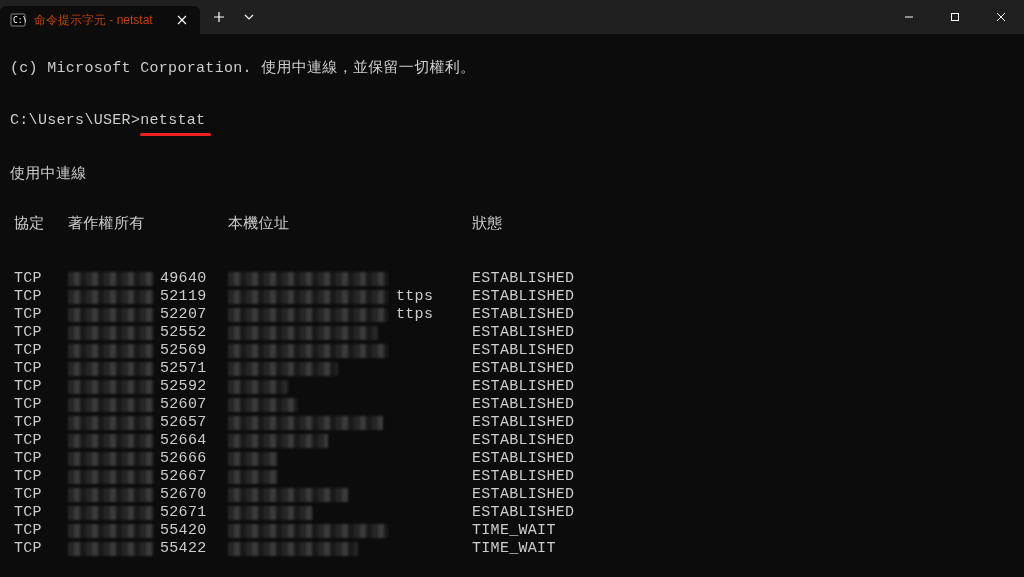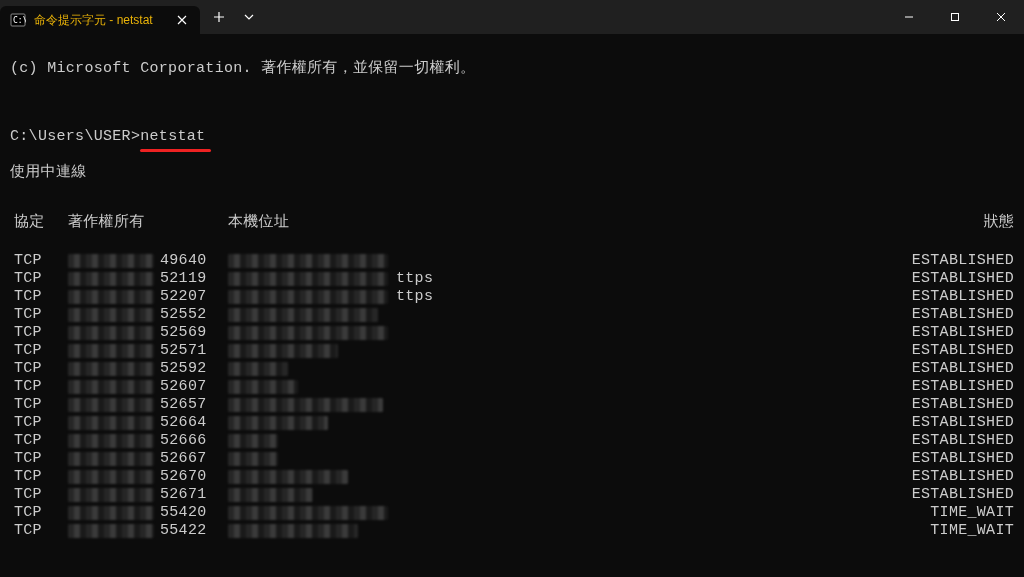--- a/index.html
+++ b/index.html
@@ -31,21 +31,21 @@
     position: relative;
   }
   .tab .tab-icon {
     width: 16px; height: 16px;
     display: flex; align-items: center; justify-content: center;
     flex-shrink: 0;
   }
   .tab .tab-title {
     font-family: "Segoe UI", sans-serif;
     font-size: 12px;
-    color: #eab308;
+    color: #c2410c;
     flex: 1;
     white-space: nowrap;
     overflow: hidden;
   }
   .tab .tab-close {
     width: 16px; height: 16px;
     display: flex; align-items: center; justify-content: center;
     color: #fff;
     font-size: 12px;
     cursor: pointer;
@@ -75,43 +75,43 @@
   }
 
   
   .terminal {
     padding: 8px 10px;
     line-height: 18px;
     white-space: pre;
     font-size: 15px;
     letter-spacing: 0.3px;
   }
-  .prompt-line { margin-top: 32px; }
+  .prompt-line { margin-top: 16px; }
   .underline-annot {
     display: inline-block;
     position: relative;
   }
   .underline-annot::after {
     content: "";
     position: absolute;
     left: 0; right: -6px;
     bottom: -6px;
     height: 3px;
     background: #e22;
     border-radius: 2px;
   }
-  .section-title { margin-bottom: 14px; }
+  .section-title { margin-top: 18px; margin-bottom: 14px; }
   .columns-header, .row {
     display: flex;
   }
-  .columns-header { margin-bottom: 2px; }
+  .columns-header { margin-bottom: 18px; }
   .col-proto { width: 58px; }
   .col-local { width: 160px; display: flex; align-items: center; }
   .col-foreign { width: 244px; display: flex; align-items: center; }
-  .col-state { flex: 1; text-align: right; }
+  .col-state { flex: 1; }
   .columns-header .col-proto { padding-left: 4px; }
   .columns-header .col-local  { }
   .columns-header .col-foreign{ }
   .columns-header .col-state  { }
 
   .row .col-proto { padding-left: 4px; }
   .redact {
     display: inline-block;
     height: 14px;
     background: repeating-linear-gradient(90deg,#262626 0 6px,#3a3a3a 6px 12px,#1a1a1a 12px 18px);
@@ -168,21 +168,21 @@
     </div>
     <div class="win-btn close">
       <svg width="10" height="10" viewBox="0 0 10 10">
           <path d="M1 1 L9 9 M9 1 L1 9" stroke="#fff" stroke-width="1"></path>
         </svg>
     </div>
   </div>
 </div>
 
 <div class="terminal">
-<div>(c) Microsoft Corporation. 著作權所有，並保留一切權利。</div>
+<div>(c) Microsoft Corporation. 使用中連線，並保留一切權利。</div>
 <div class="prompt-line"><span>C:\Users\USER&gt;</span><span class="underline-annot">netstat</span></div>
 <div class="section-title">使用中連線</div>
 <div class="columns-header">
   <div class="col-proto">協定</div>
   <div class="col-local">著作權所有</div>
   <div class="col-foreign">本機位址</div>
   <div class="col-state">狀態</div>
 </div>
 <div id="rows"><div class="row"><div class="col-proto">TCP</div><div class="col-local"><span class="redact local"></span><span class="port">49640</span></div><div class="col-foreign"><span class="redact foreign" style="width:160px"></span></div><div class="col-state">ESTABLISHED</div></div><div class="row"><div class="col-proto">TCP</div><div class="col-local"><span class="redact local"></span><span class="port">52119</span></div><div class="col-foreign"><span class="redact foreign" style="width:160px"></span><span class="suffix">ttps</span></div><div class="col-state">ESTABLISHED</div></div><div class="row"><div class="col-proto">TCP</div><div class="col-local"><span class="redact local"></span><span class="port">52207</span></div><div class="col-foreign"><span class="redact foreign" style="width:160px"></span><span class="suffix">ttps</span></div><div class="col-state">ESTABLISHED</div></div><div class="row"><div class="col-proto">TCP</div><div class="col-local"><span class="redact local"></span><span class="port">52552</span></div><div class="col-foreign"><span class="redact foreign" style="width:150px"></span></div><div class="col-state">ESTABLISHED</div></div><div class="row"><div class="col-proto">TCP</div><div class="col-local"><span class="redact local"></span><span class="port">52569</span></div><div class="col-foreign"><span class="redact foreign" style="width:160px"></span></div><div class="col-state">ESTABLISHED</div></div><div class="row"><div class="col-proto">TCP</div><div class="col-local"><span class="redact local"></span><span class="port">52571</span></div><div class="col-foreign"><span class="redact foreign" style="width:110px"></span></div><div class="col-state">ESTABLISHED</div></div><div class="row"><div class="col-proto">TCP</div><div class="col-local"><span class="redact local"></span><span class="port">52592</span></div><div class="col-foreign"><span class="redact foreign" style="width:60px"></span></div><div class="col-state">ESTABLISHED</div></div><div class="row"><div class="col-proto">TCP</div><div class="col-local"><span class="redact local"></span><span class="port">52607</span></div><div class="col-foreign"><span class="redact foreign" style="width:70px"></span></div><div class="col-state">ESTABLISHED</div></div><div class="row"><div class="col-proto">TCP</div><div class="col-local"><span class="redact local"></span><span class="port">52657</span></div><div class="col-foreign"><span class="redact foreign" style="width:155px"></span></div><div class="col-state">ESTABLISHED</div></div><div class="row"><div class="col-proto">TCP</div><div class="col-local"><span class="redact local"></span><span class="port">52664</span></div><div class="col-foreign"><span class="redact foreign" style="width:100px"></span></div><div class="col-state">ESTABLISHED</div></div><div class="row"><div class="col-proto">TCP</div><div class="col-local"><span class="redact local"></span><span class="port">52666</span></div><div class="col-foreign"><span class="redact foreign" style="width:50px"></span></div><div class="col-state">ESTABLISHED</div></div><div class="row"><div class="col-proto">TCP</div><div class="col-local"><span class="redact local"></span><span class="port">52667</span></div><div class="col-foreign"><span class="redact foreign" style="width:50px"></span></div><div class="col-state">ESTABLISHED</div></div><div class="row"><div class="col-proto">TCP</div><div class="col-local"><span class="redact local"></span><span class="port">52670</span></div><div class="col-foreign"><span class="redact foreign" style="width:120px"></span></div><div class="col-state">ESTABLISHED</div></div><div class="row"><div class="col-proto">TCP</div><div class="col-local"><span class="redact local"></span><span class="port">52671</span></div><div class="col-foreign"><span class="redact foreign" style="width:85px"></span></div><div class="col-state">ESTABLISHED</div></div><div class="row"><div class="col-proto">TCP</div><div class="col-local"><span class="redact local"></span><span class="port">55420</span></div><div class="col-foreign"><span class="redact foreign" style="width:160px"></span></div><div class="col-state">TIME_WAIT</div></div><div class="row"><div class="col-proto">TCP</div><div class="col-local"><span class="redact local"></span><span class="port">55422</span></div><div class="col-foreign"><span class="redact foreign" style="width:130px"></span></div><div class="col-state">TIME_WAIT</div></div></div>
 </div>

